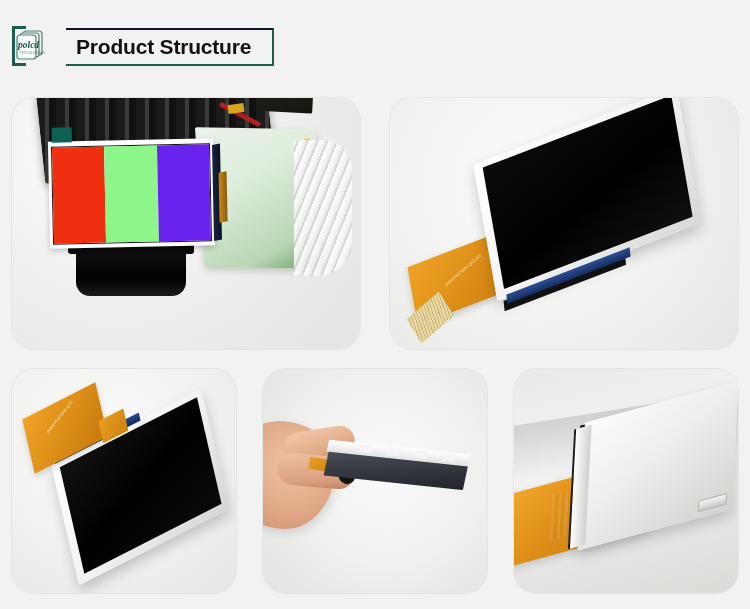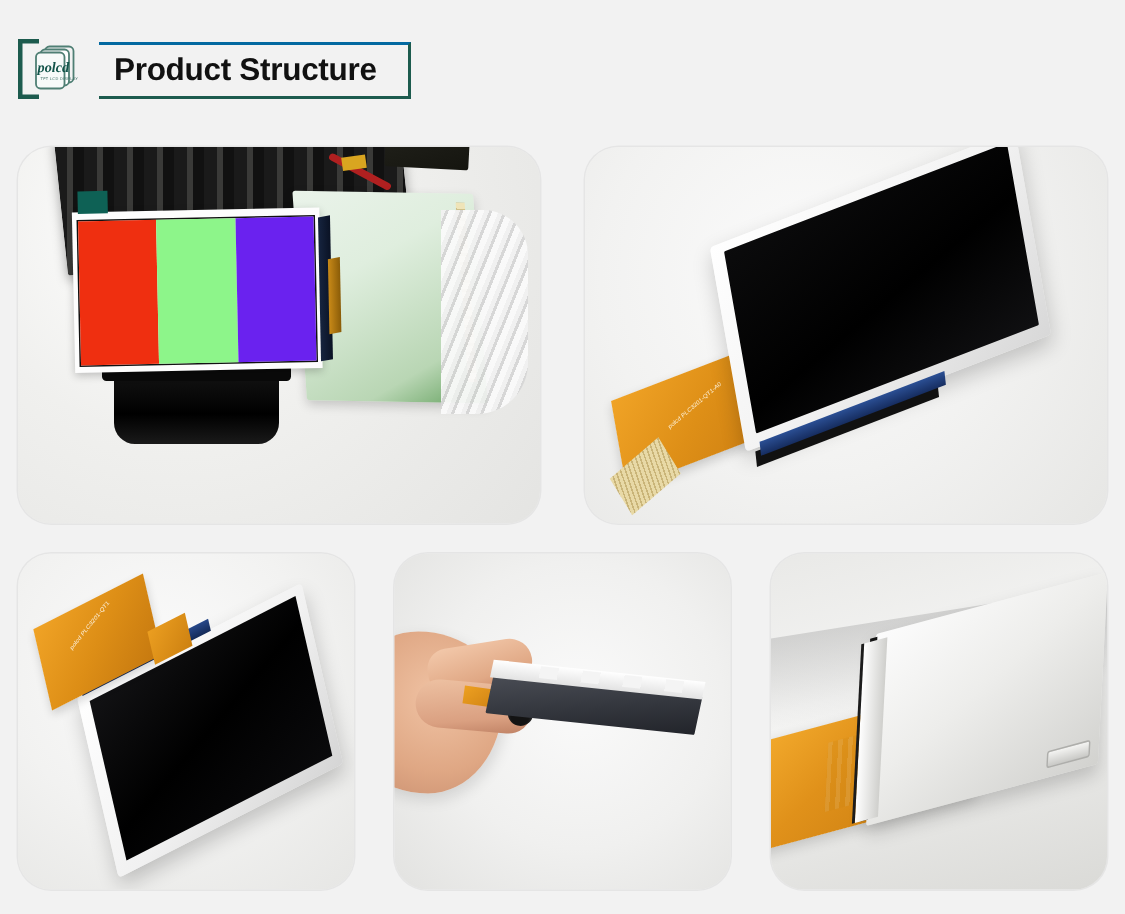--- a/index.html
+++ b/index.html
@@ -26,30 +26,30 @@
     position: absolute;
     left: 12px; top: 26px;
     width: 14px; height: 40px;
     border-left: 3px solid #1d5b4e;
     border-top: 3px solid #1d5b4e;
     border-bottom: 3px solid #1d5b4e;
     box-sizing: border-box;
   }
   .logo-mark {
     position: absolute;
-    left: 18px; top: 28px;
+    left: 11px; top: 28px;
     width: 40px; height: 36px;
   }
   .logo-mark svg { display: block; }
 
   .title-box {
     position: absolute;
     left: 66px; top: 28px;
     width: 208px; height: 38px;
-    border-top: 2px solid #0369a1;
+    border-top: 2px solid #0f172a;
     border-right: 2px solid #1d5b4e;
     border-bottom: 2px solid #1d5b4e;
     box-sizing: border-box;
     display: flex;
     align-items: center;
   }
   .title-text {
     font-size: 21px;
     font-weight: bold;
     color: #111111;

